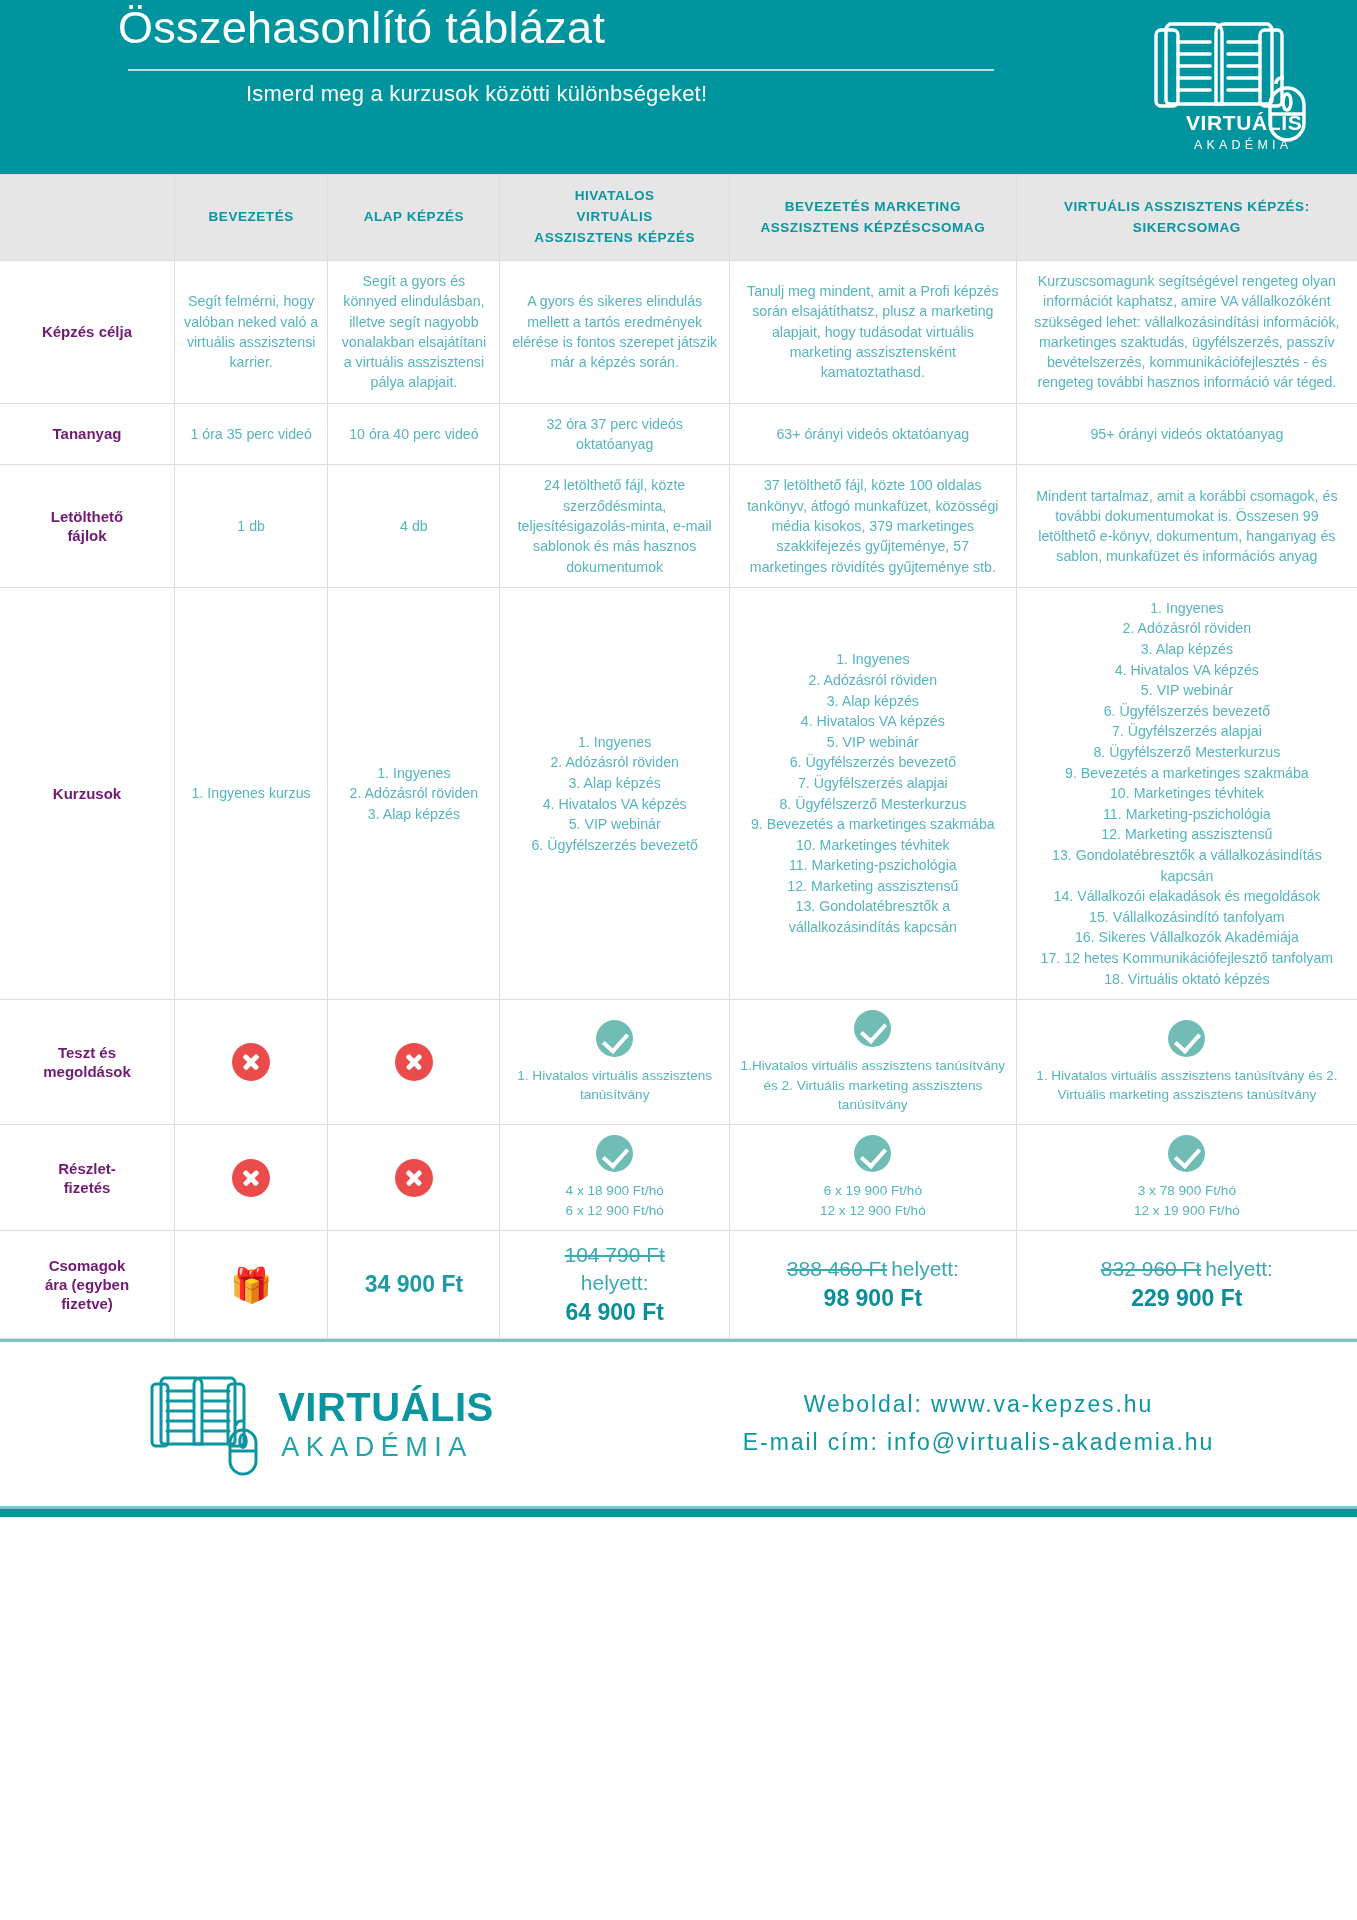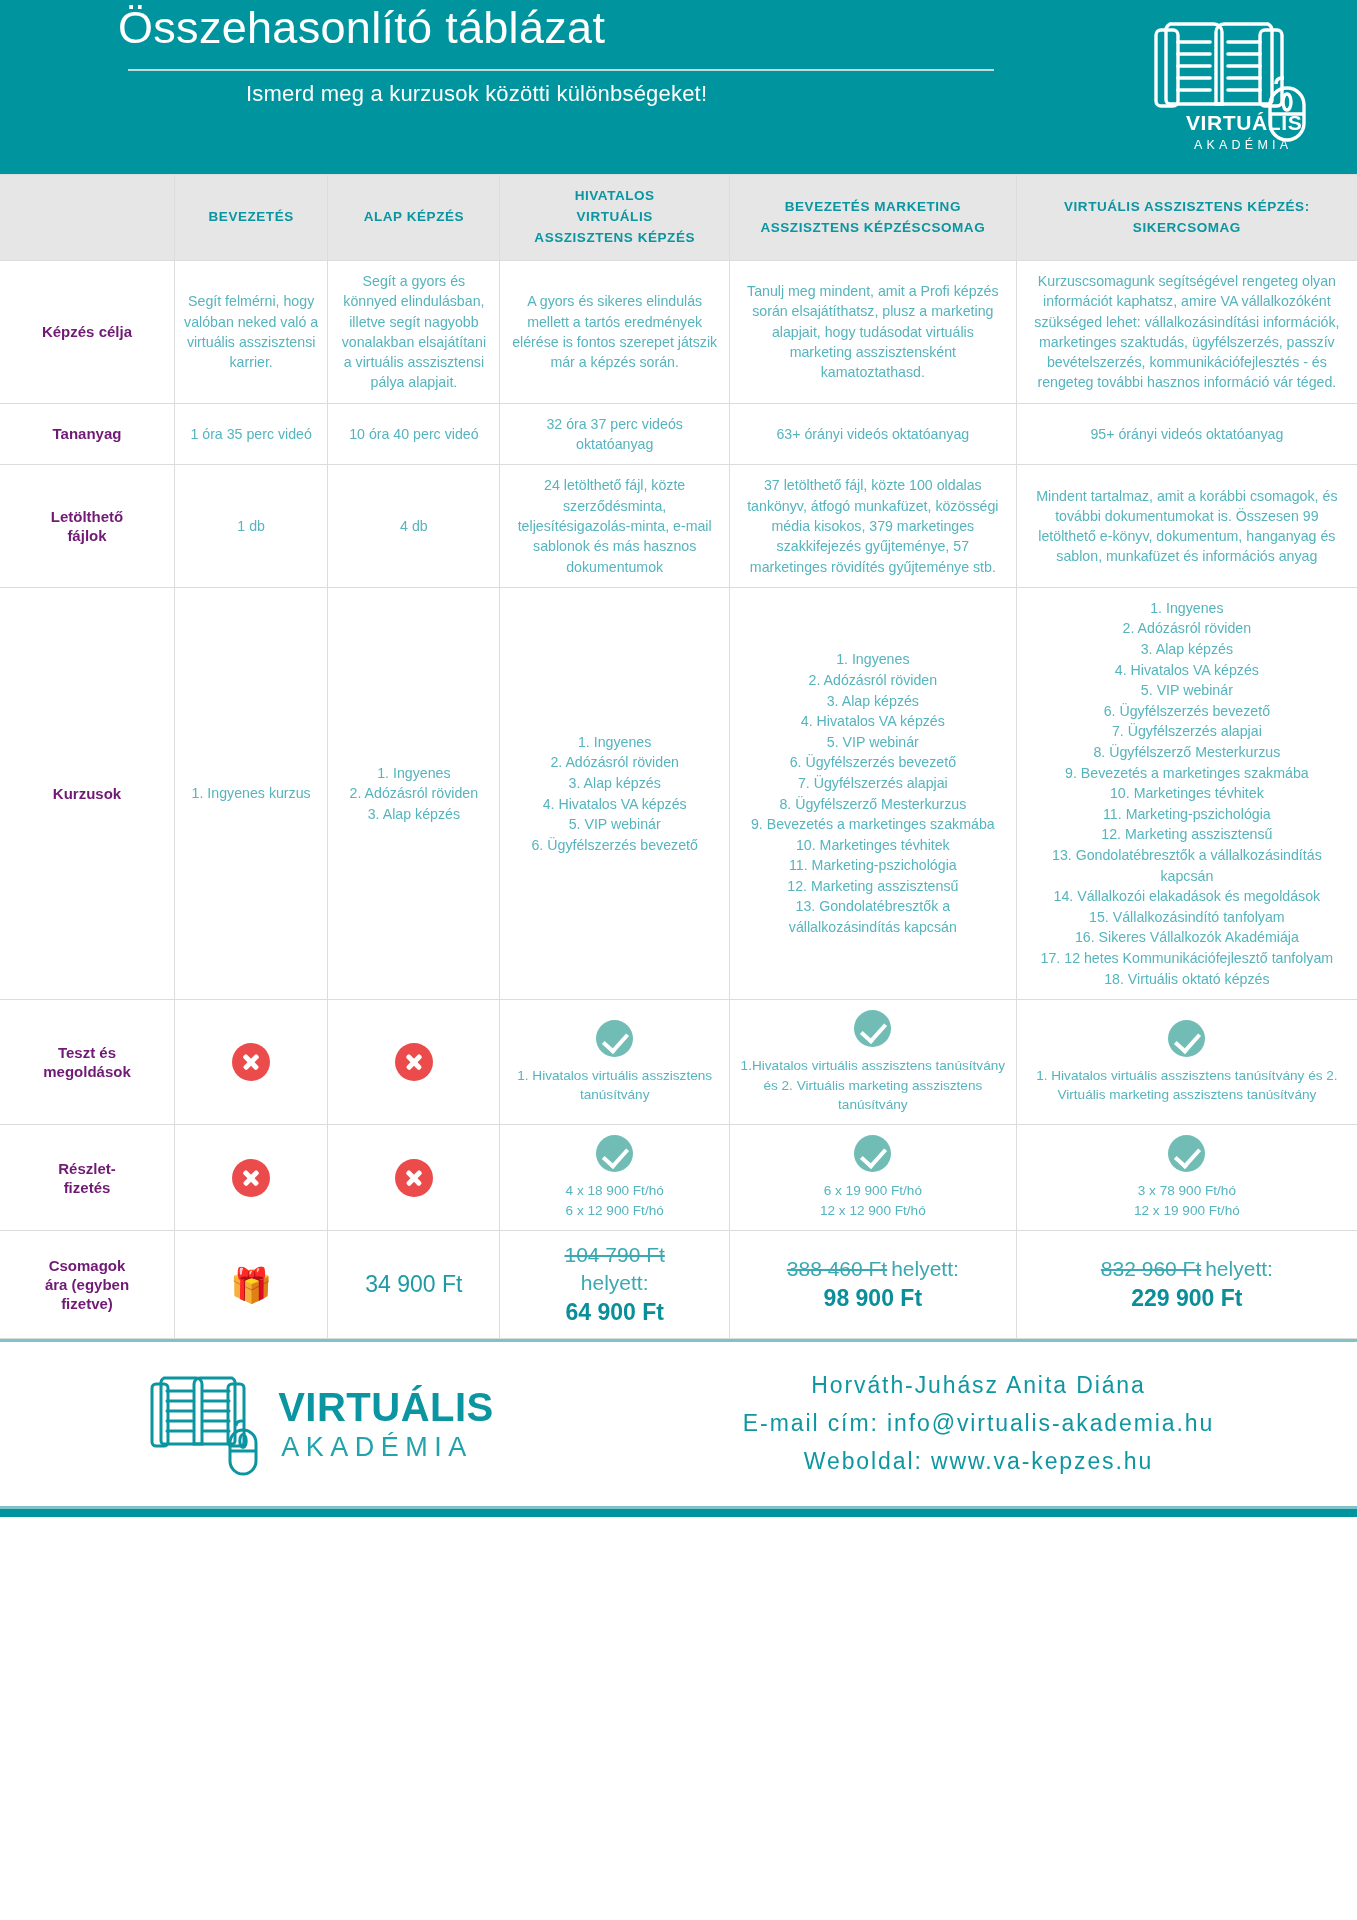--- a/index.html
+++ b/index.html
@@ -154,21 +154,21 @@
 
   .gift {
     font-size: 34px;
     line-height: 1;
   }
 
   
   .price-plain {
     color: #1f9aa4;
     font-size: 23px;
-    font-weight: 400;
+    font-weight: 700;
   }
   .price-block { line-height: 1.3; }
   .price-old {
     color: #3aa9b1;
     font-size: 21px;
     text-decoration: line-through;
     font-weight: 400;
   }
   .price-helyett {
     color: #3aa9b1;
@@ -544,21 +544,20 @@
             <line x1="84" y1="83" x2="110" y2="83"></line>
             <ellipse cx="97" cy="73" rx="3.2" ry="6.5"></ellipse>
           </g>
         </svg>
         <div class="footer-logo-words">
           <div class="fl-main">VIRTUÁLIS</div>
           <div class="fl-sub">AKADÉMIA</div>
         </div>
       </div>
       <div class="footer-contact">
-        <div>Horváth-Juhász Anita Diána</div>
+        <div>Weboldal: www.va-kepzes.hu</div>
         <div>E-mail cím: info@virtualis-akademia.hu</div>
-        <div>Weboldal: www.va-kepzes.hu</div>
       </div>
     </div>
   </div>
 
   <div class="bottom-bar"></div>
 </div>
 
 </body></html>

